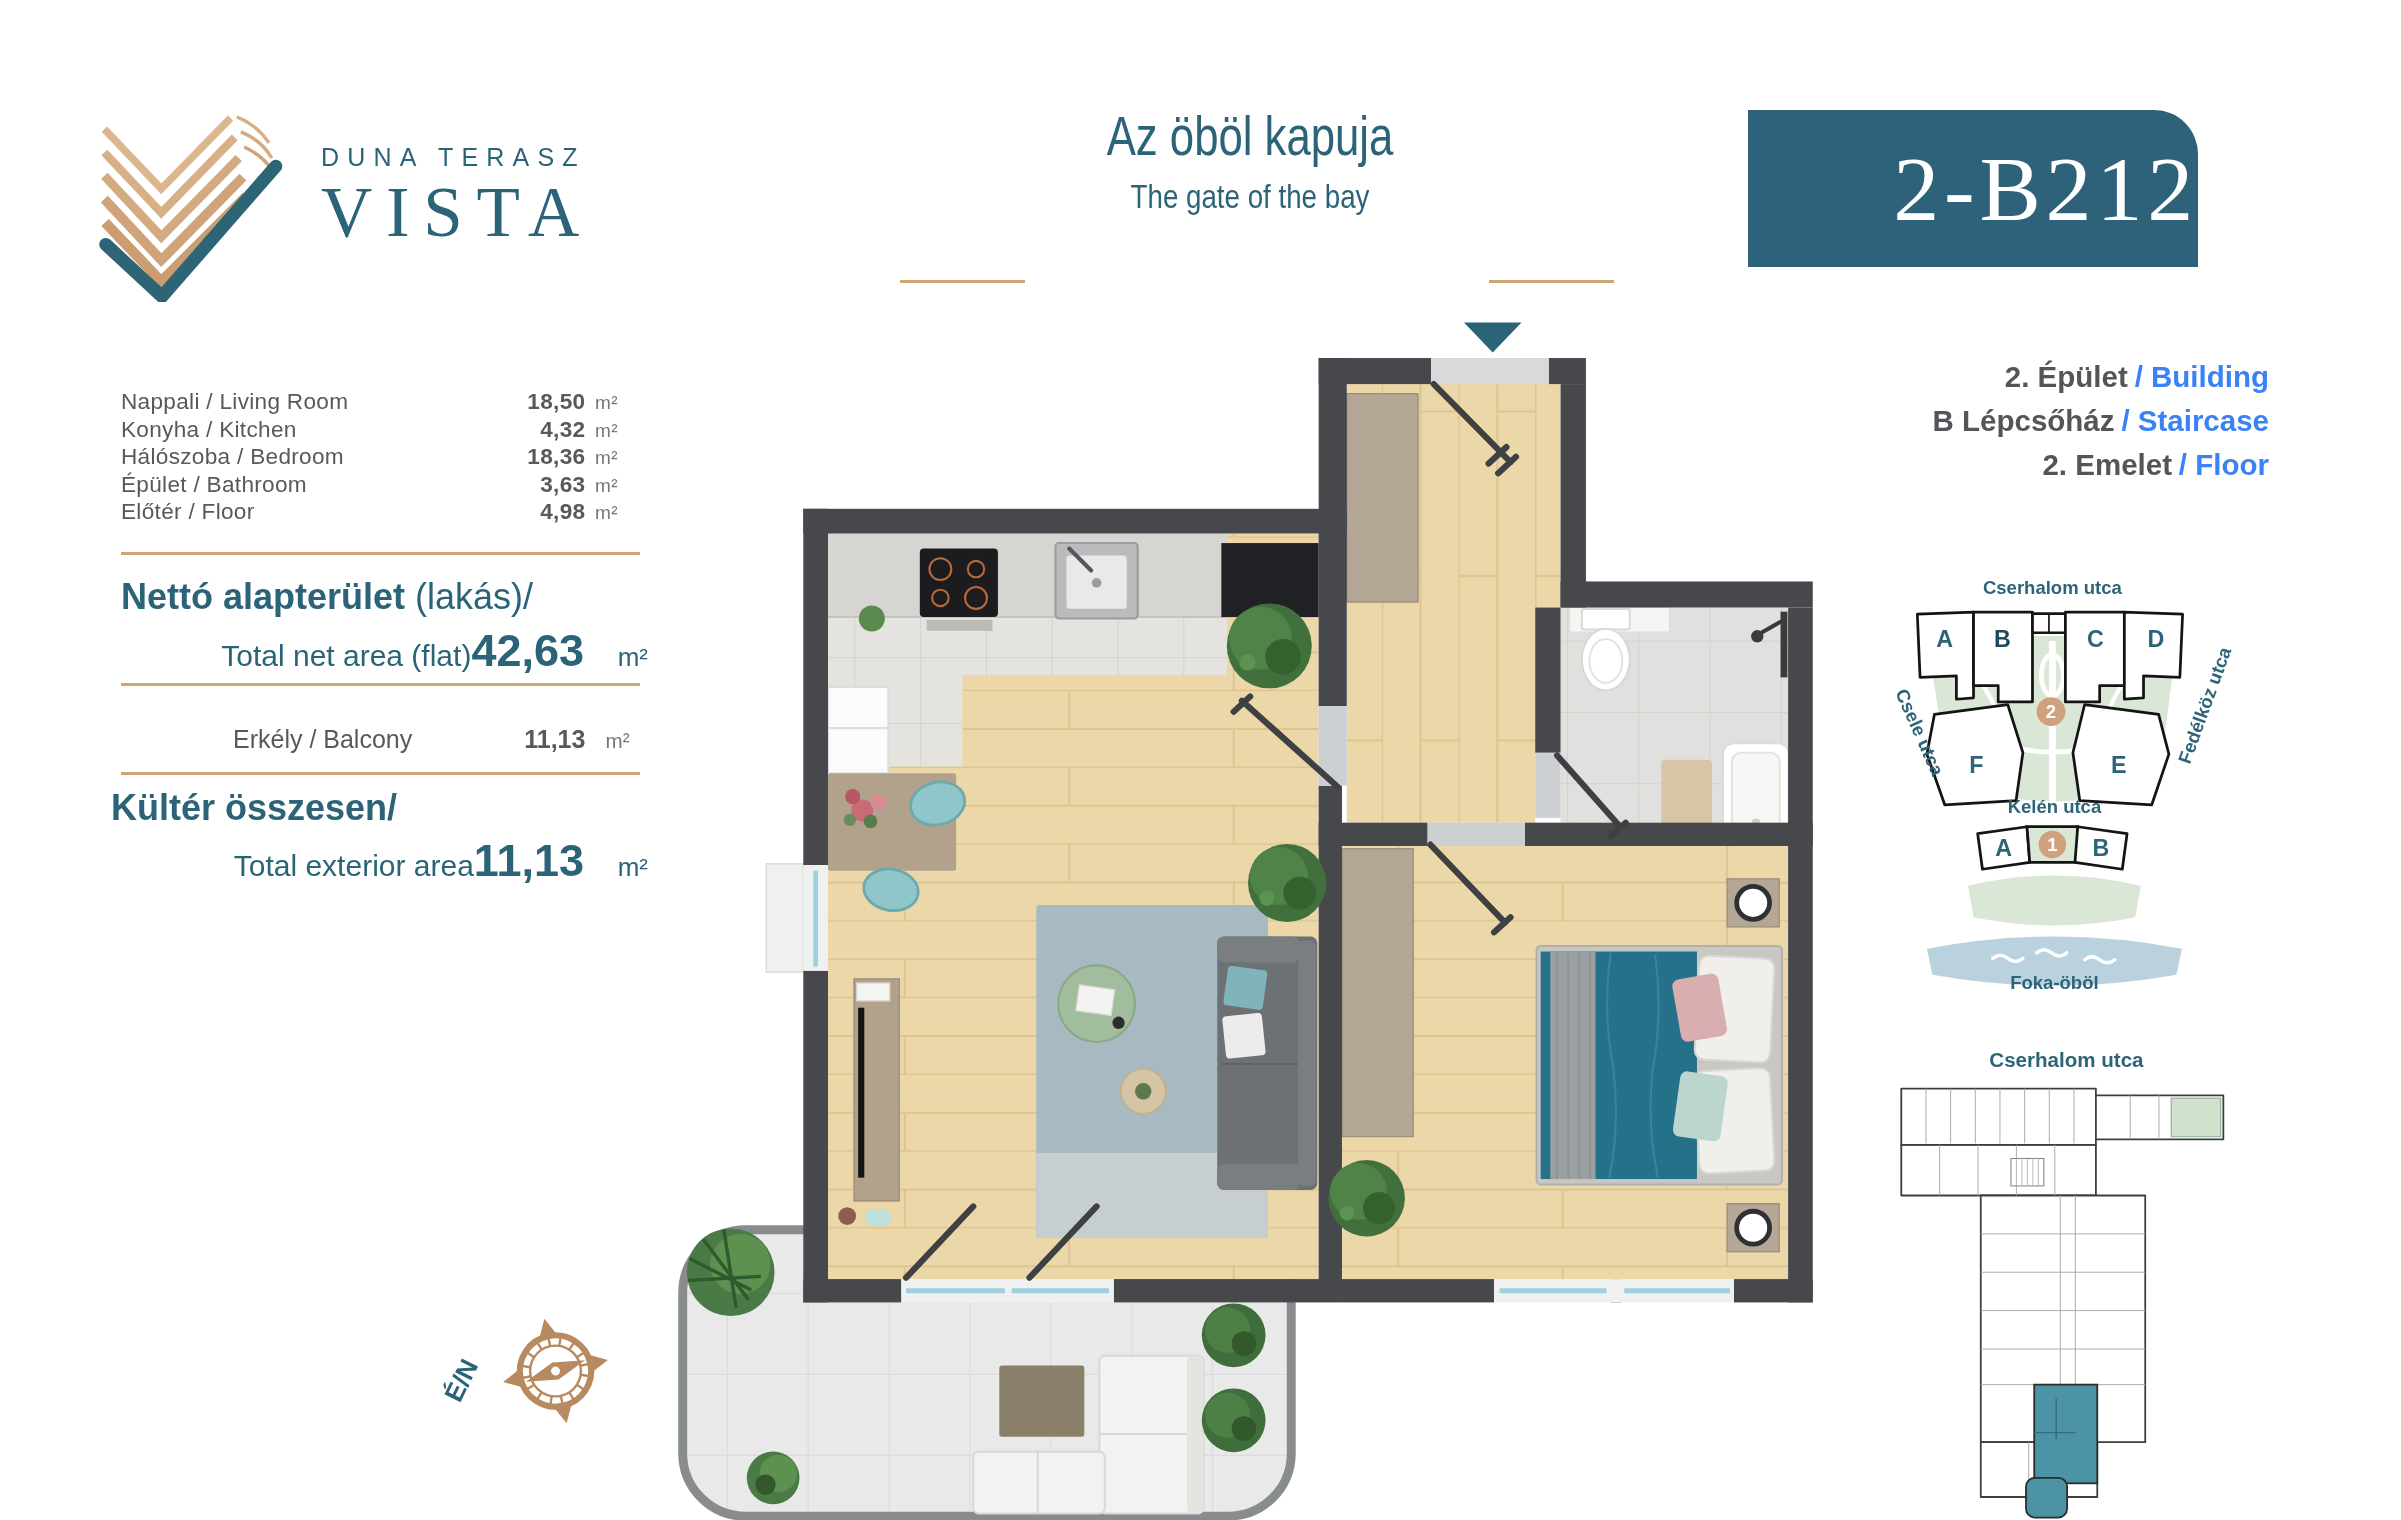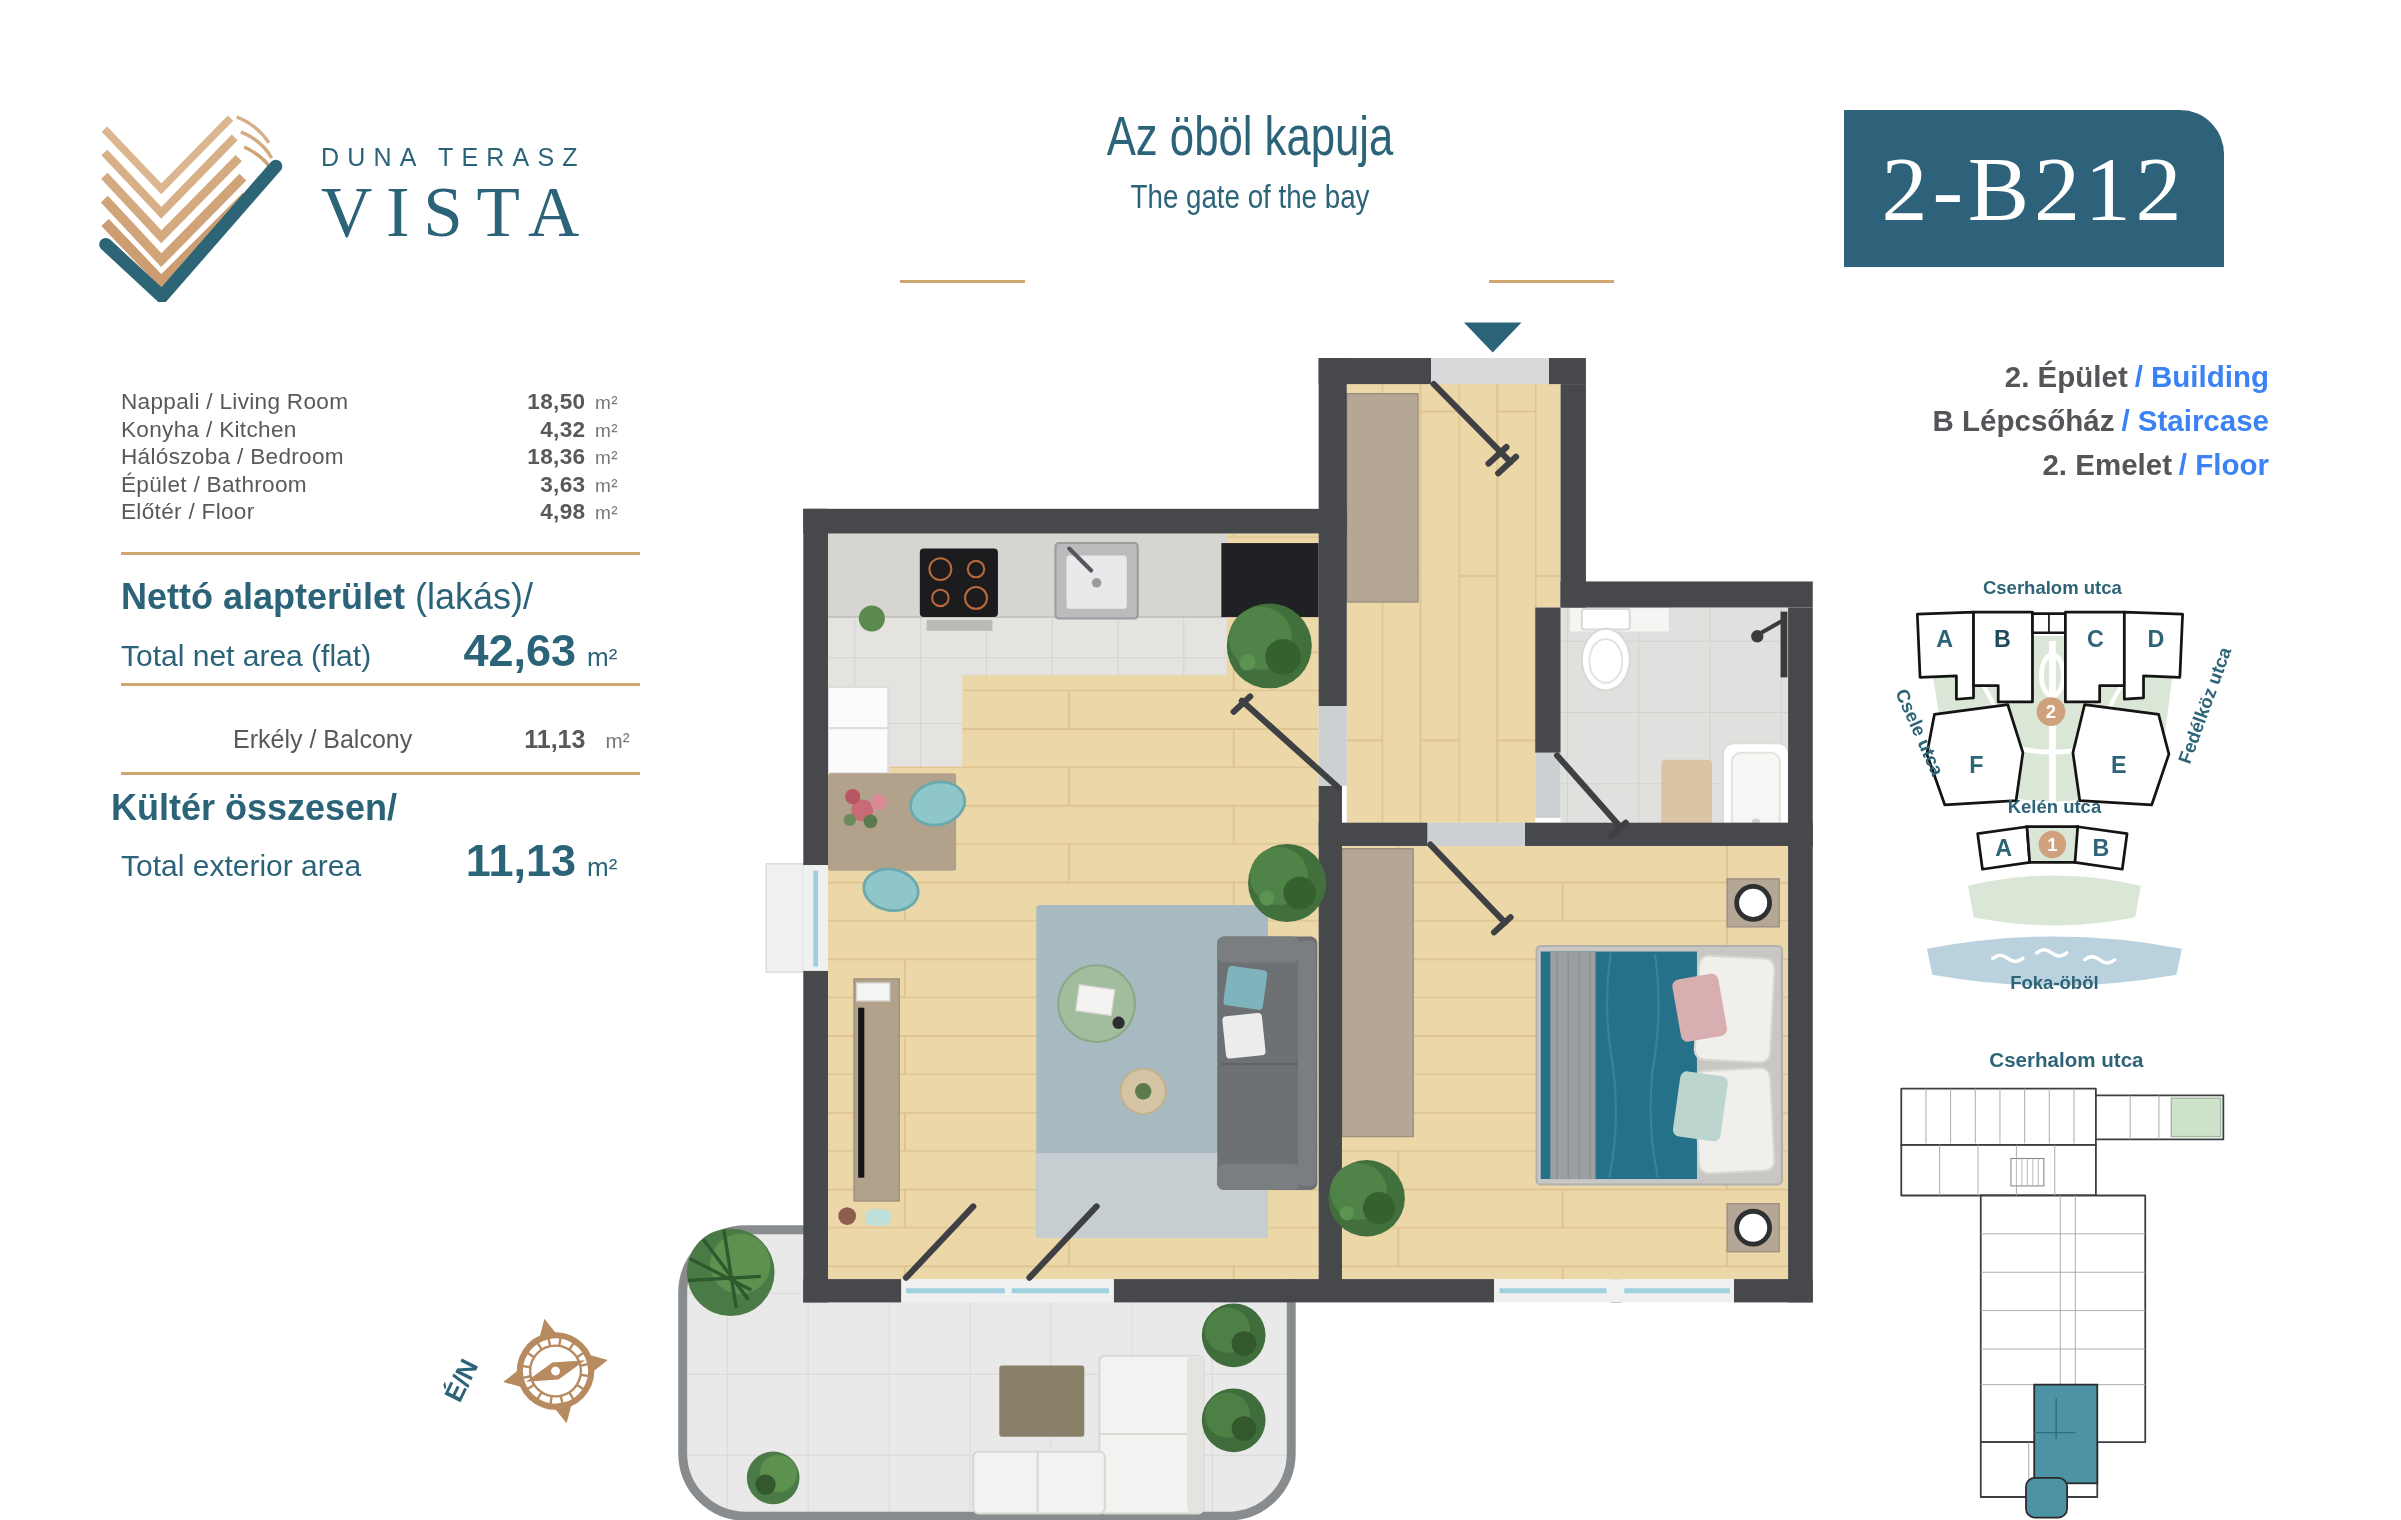--- a/index.html
+++ b/index.html
@@ -22,34 +22,34 @@
   .logo-name{font-family:"Liberation Serif", serif;font-size:71px;letter-spacing:13.7px;line-height:1.05;margin-top:2.7px;}
 
   
   .title-wrap{position:absolute;left:953px;top:103px;width:594px;text-align:center;color:var(--teal);}
   .title-hu{font-size:56px;font-weight:500;transform:scaleX(.78);transform-origin:center;white-space:nowrap;margin:0;}
   .title-en{font-size:33px;font-weight:400;transform:scaleX(.84);transform-origin:center;white-space:nowrap;margin-top:9.6px;}
   .dash{position:absolute;width:125px;height:3.4px;background:var(--tan);top:280px;}
   .dash.left{left:900px;} .dash.right{left:1489px;}
 
   
-  .badge{position:absolute;left:1844px;top:110px;width:380px;height:157px;background:var(--badge);
-         border-top-right-radius:44px;display:flex;align-items:center;justify-content:center;}
+  .badge{position:absolute;left:1748px;top:110px;width:450px;height:157px;background:var(--badge);
+         border-top-right-radius:44px;display:flex;align-items:center;justify-content:flex-end;}
   .badge span{font-family:"Liberation Serif", serif;font-size:92px;color:#fff;letter-spacing:4.8px;}
 
   
   .rooms{position:absolute;left:121px;top:389px;width:519px;}
   .a-row{display:flex;align-items:baseline;font-size:22.6px;line-height:26.5px;color:var(--text-gray);letter-spacing:0.3px;}
   .a-row .lbl{flex:1;}
   .a-row .val{font-weight:700;min-width:89px;text-align:right;}
   .a-row .unit{width:45px;margin-left:9.6px;font-size:19px;color:var(--text-light);}
   .divider{position:absolute;left:121px;width:519px;height:2.7px;background:var(--tan);}
   .net-title{position:absolute;left:121px;top:576px;font-size:36px;color:var(--teal);white-space:nowrap;}
   .net-title b{font-weight:700;}
-  .big-row{position:absolute;left:121px;width:519px;display:flex;align-items:baseline;color:var(--teal);}
+  .big-row{position:absolute;left:129px;width:519px;display:flex;align-items:baseline;color:var(--teal);text-align:right;}
   .big-row .lbl{flex:1;font-size:30px;}
   .big-row .val{font-weight:700;font-size:45px;}
   .big-row .unit{width:53px;margin-left:11px;font-size:26px;}
   .balcony-row{position:absolute;left:121px;top:725px;width:519px;display:flex;align-items:baseline;
                font-size:25px;color:var(--text-gray);text-align:center;}
   .balcony-row .lbl{flex:1;}
   .balcony-row .val{font-weight:700;}
   .balcony-row .unit{width:45px;margin-left:9.6px;font-size:20.6px;color:var(--text-light);}
   .ext-title{position:absolute;left:111px;top:787px;font-size:36px;font-weight:700;color:var(--teal);}
 

